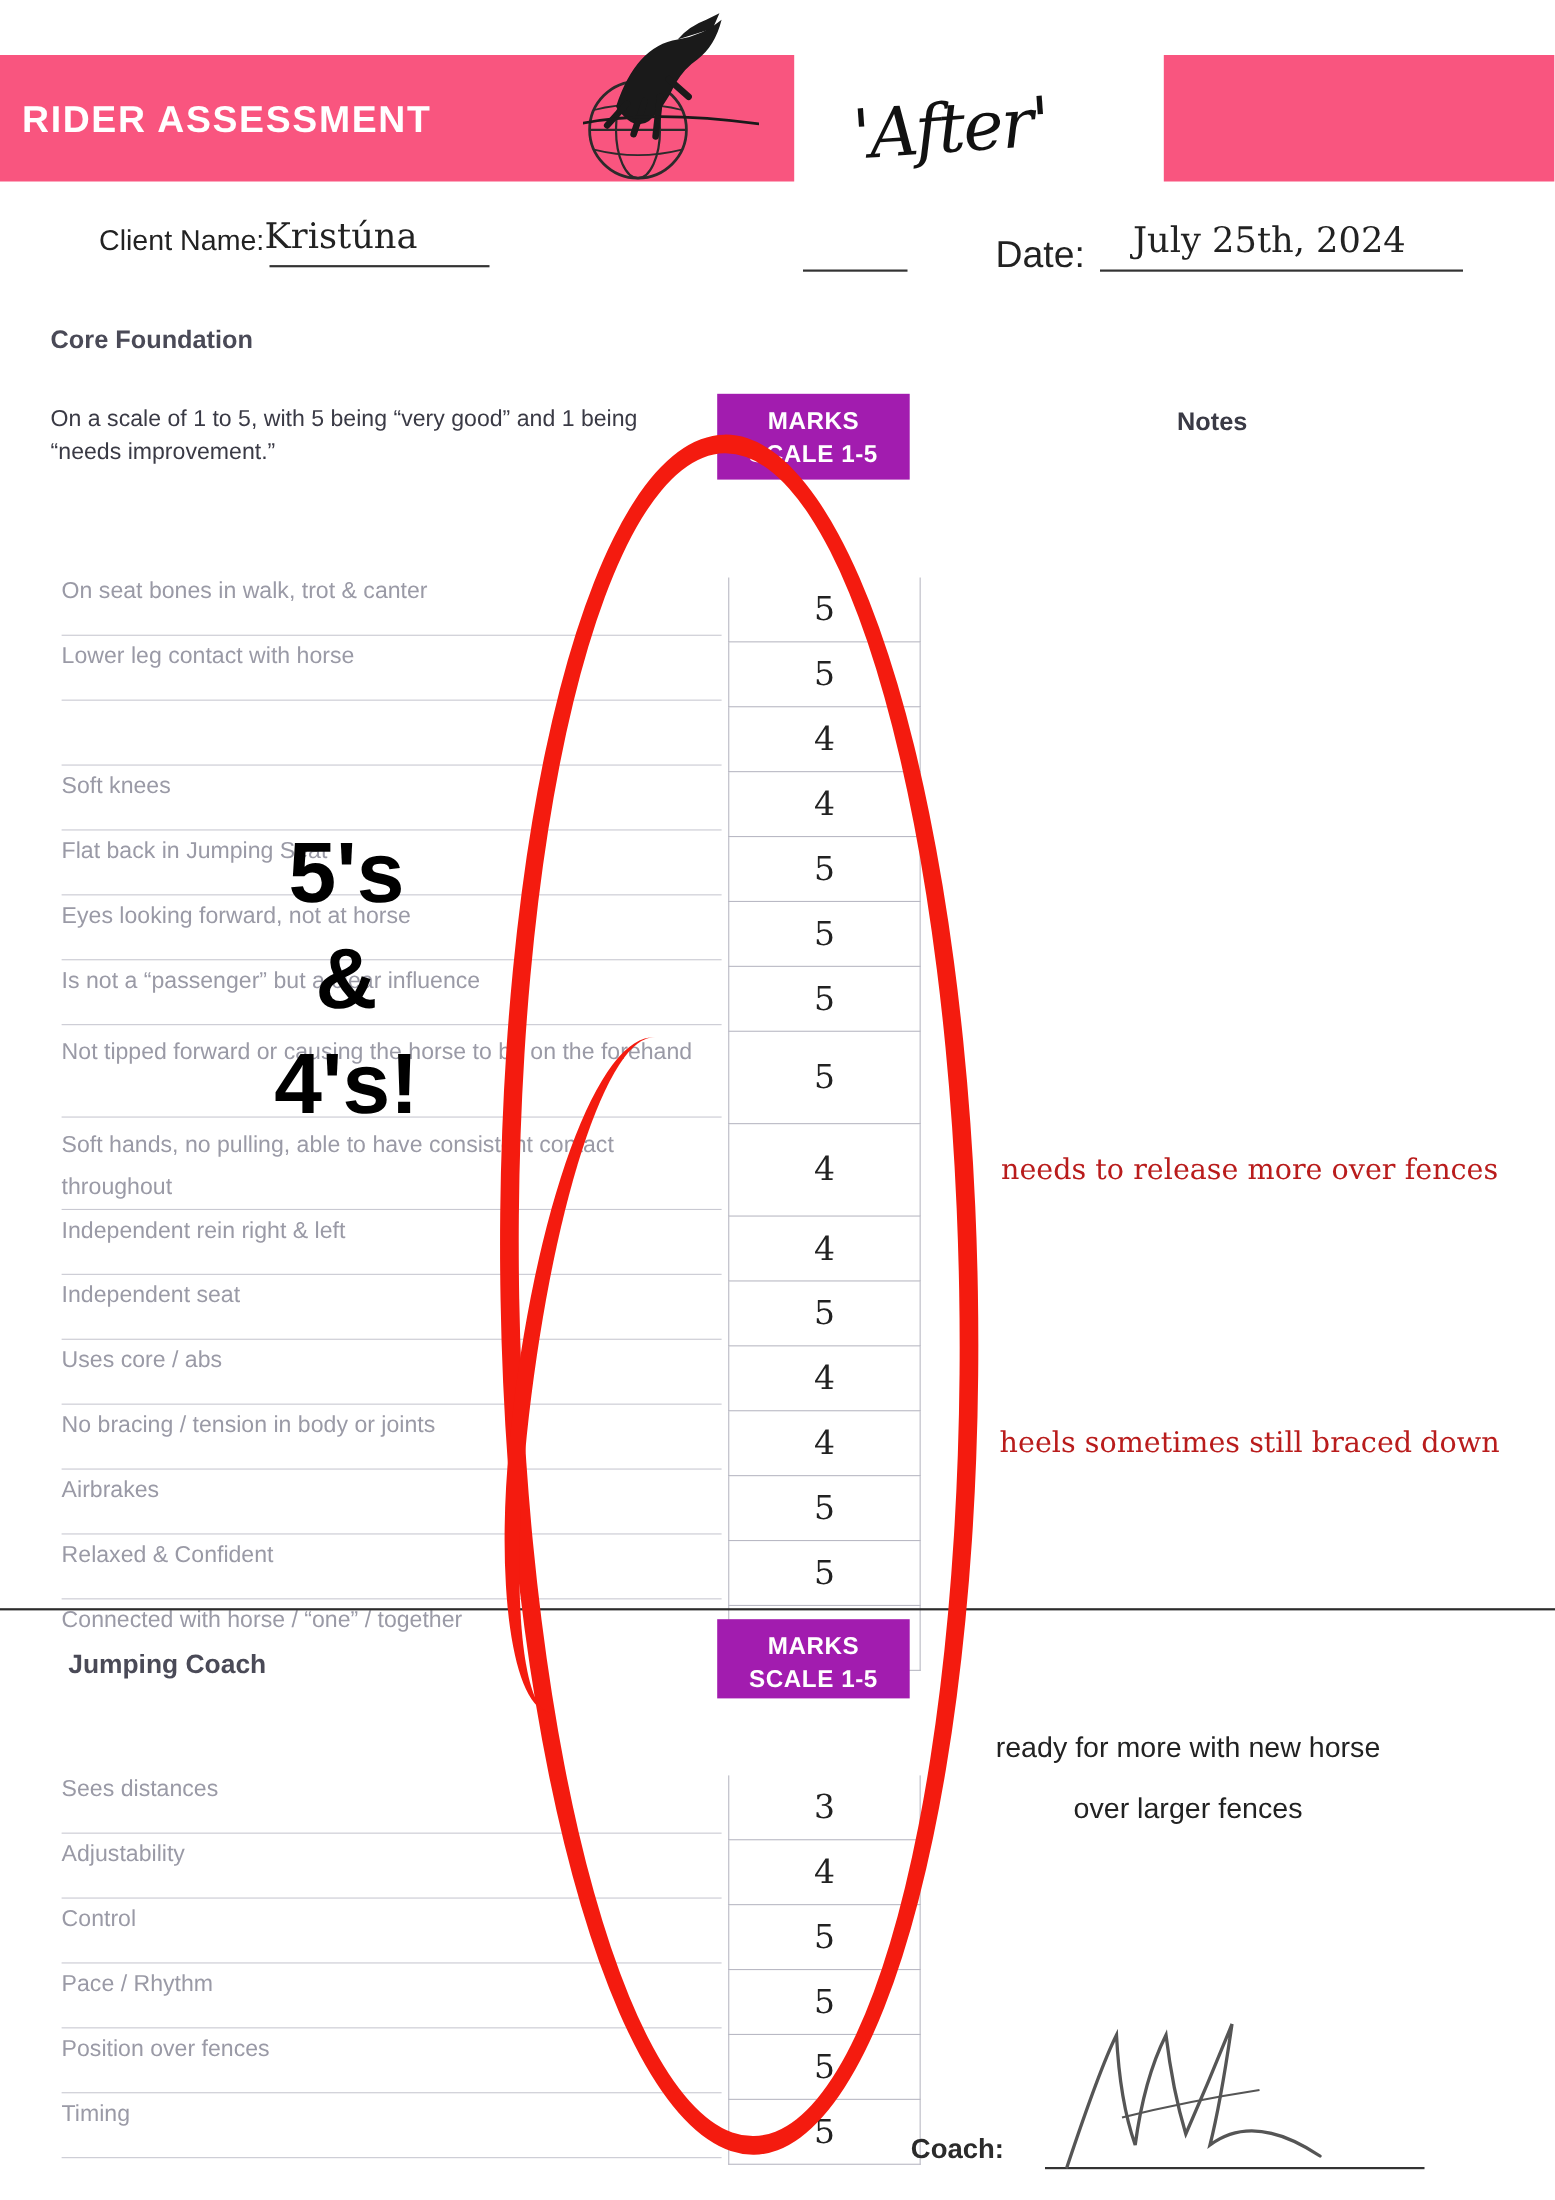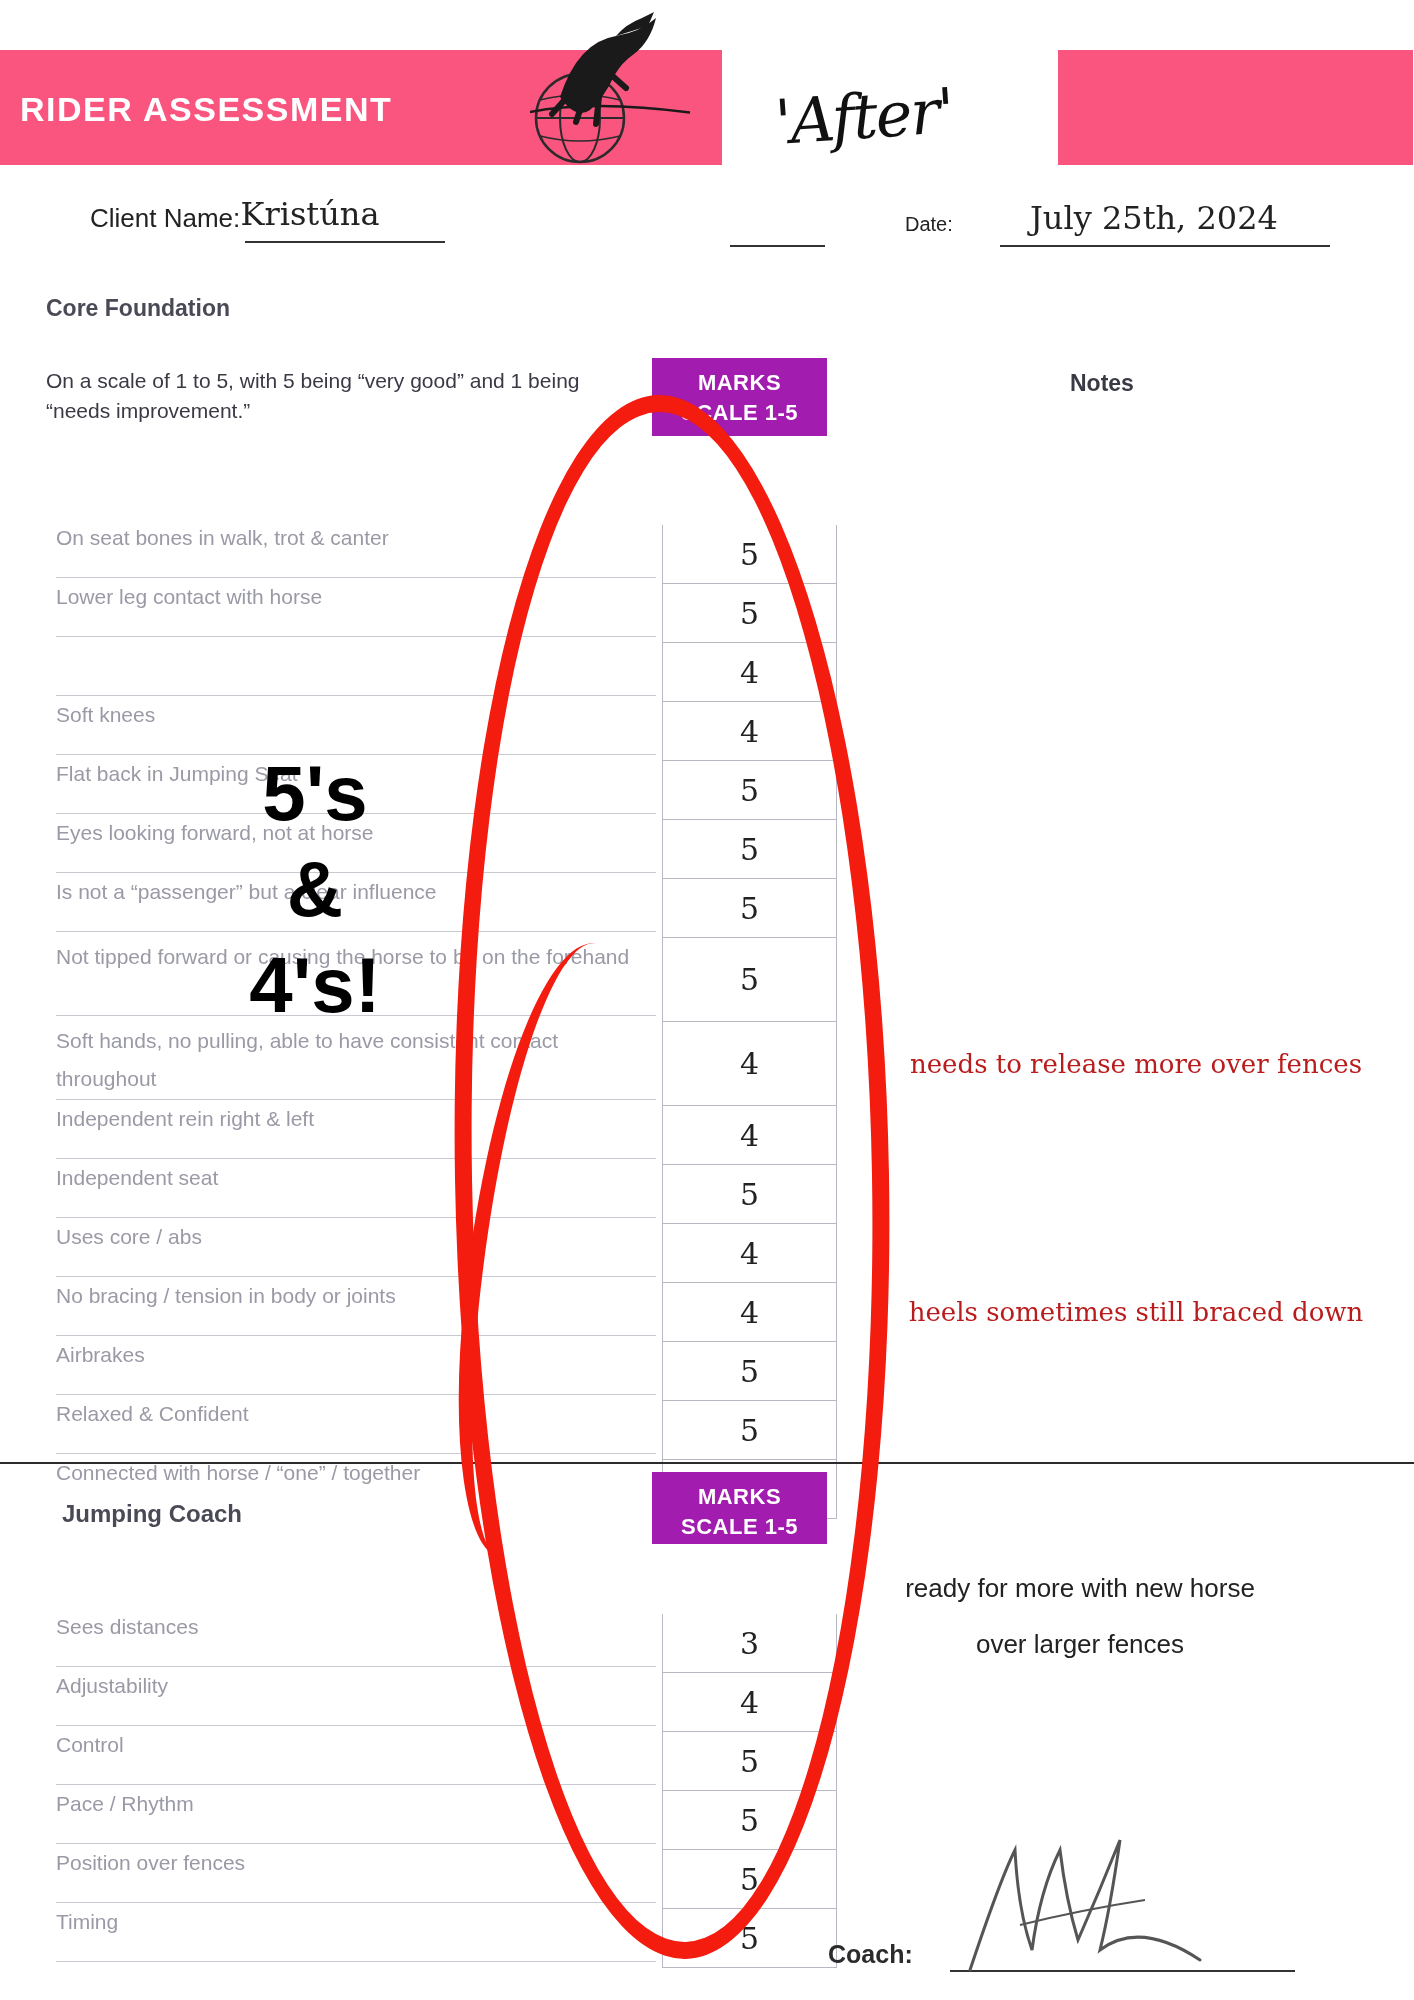--- a/index.html
+++ b/index.html
@@ -97,21 +97,21 @@
   }
   .mid-line {
     position: absolute;
     left: 730px; top: 50px;
     width: 95px; height: 2px;
     background: #333;
   }
   .date-label {
     position: absolute;
     left: 905px; top: 18px;
-    font-size: 20px;
+    font-size: 34px;
     color: #222;
   }
   .date-line {
     position: absolute;
     left: 1000px; top: 50px;
     width: 330px; height: 2px;
     background: #333;
   }
   .date-value {
     position: absolute;

